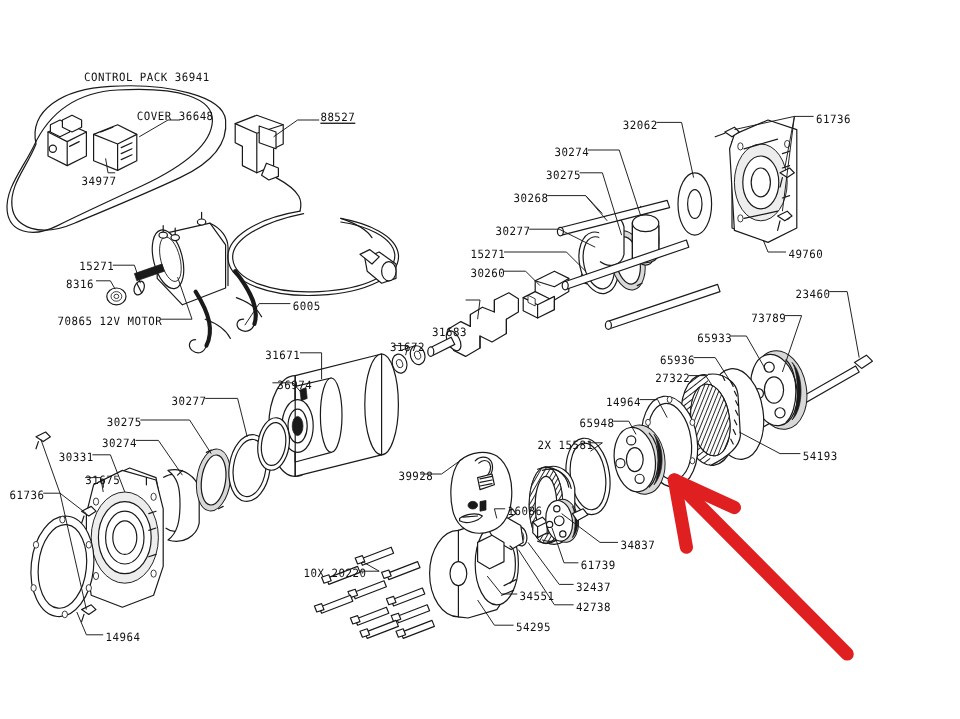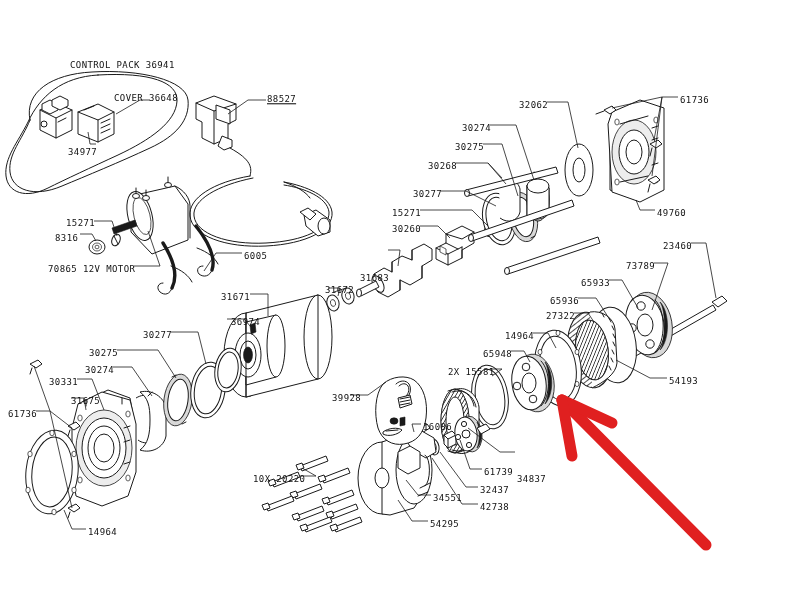--- a/index.html
+++ b/index.html
@@ -491,21 +491,21 @@
       <div class="lbl" style="left: 657px; top: 208px;">49760</div>
       <div class="lbl" style="left: 663px; top: 241px;">23460</div>
       <div class="lbl" style="left: 626px; top: 261px; text-align: right;">73789</div>
       <div class="lbl" style="left: 581px; top: 278px;">65933</div>
       <div class="lbl" style="left: 550px; top: 296px;">65936</div>
       <div class="lbl" style="left: 546px; top: 311px;">27322</div>
       <div class="lbl" style="left: 669px; top: 376px;">54193</div>
       <div class="lbl" style="left: 505px; top: 331px;">14964</div>
       <div class="lbl" style="left: 483px; top: 349px;">65948</div>
       <div class="lbl" style="left: 448px; top: 367px;">2X 15581</div>
-      <div class="lbl" style="left: 517px; top: 474px;">34837</div>
+      <div class="lbl" style="left: 517px; top: 450px;">34837</div>
       <div class="lbl" style="left: 484px; top: 467px;">61739</div>
       <div class="lbl" style="left: 480px; top: 485px;">32437</div>
       <div class="lbl" style="left: 480px; top: 502px;">42738</div>
       <div class="lbl" style="left: 322px; top: 393px; margin-left: 10px;">39928</div>
       <div class="lbl" style="left: 423px; top: 422px;">16086</div>
       <div class="lbl" style="left: 433px; top: 493px;">34551</div>
       <div class="lbl" style="left: 430px; top: 519px;">54295</div>
       <div class="lbl" style="left: 253px; top: 474px;">10X 20220</div>
       <div class="lbl" style="left: 43px; top: 396px; margin-left: 28px;">31675</div>
       <div class="lbl" style="left: 8px; top: 409px;">61736</div>

